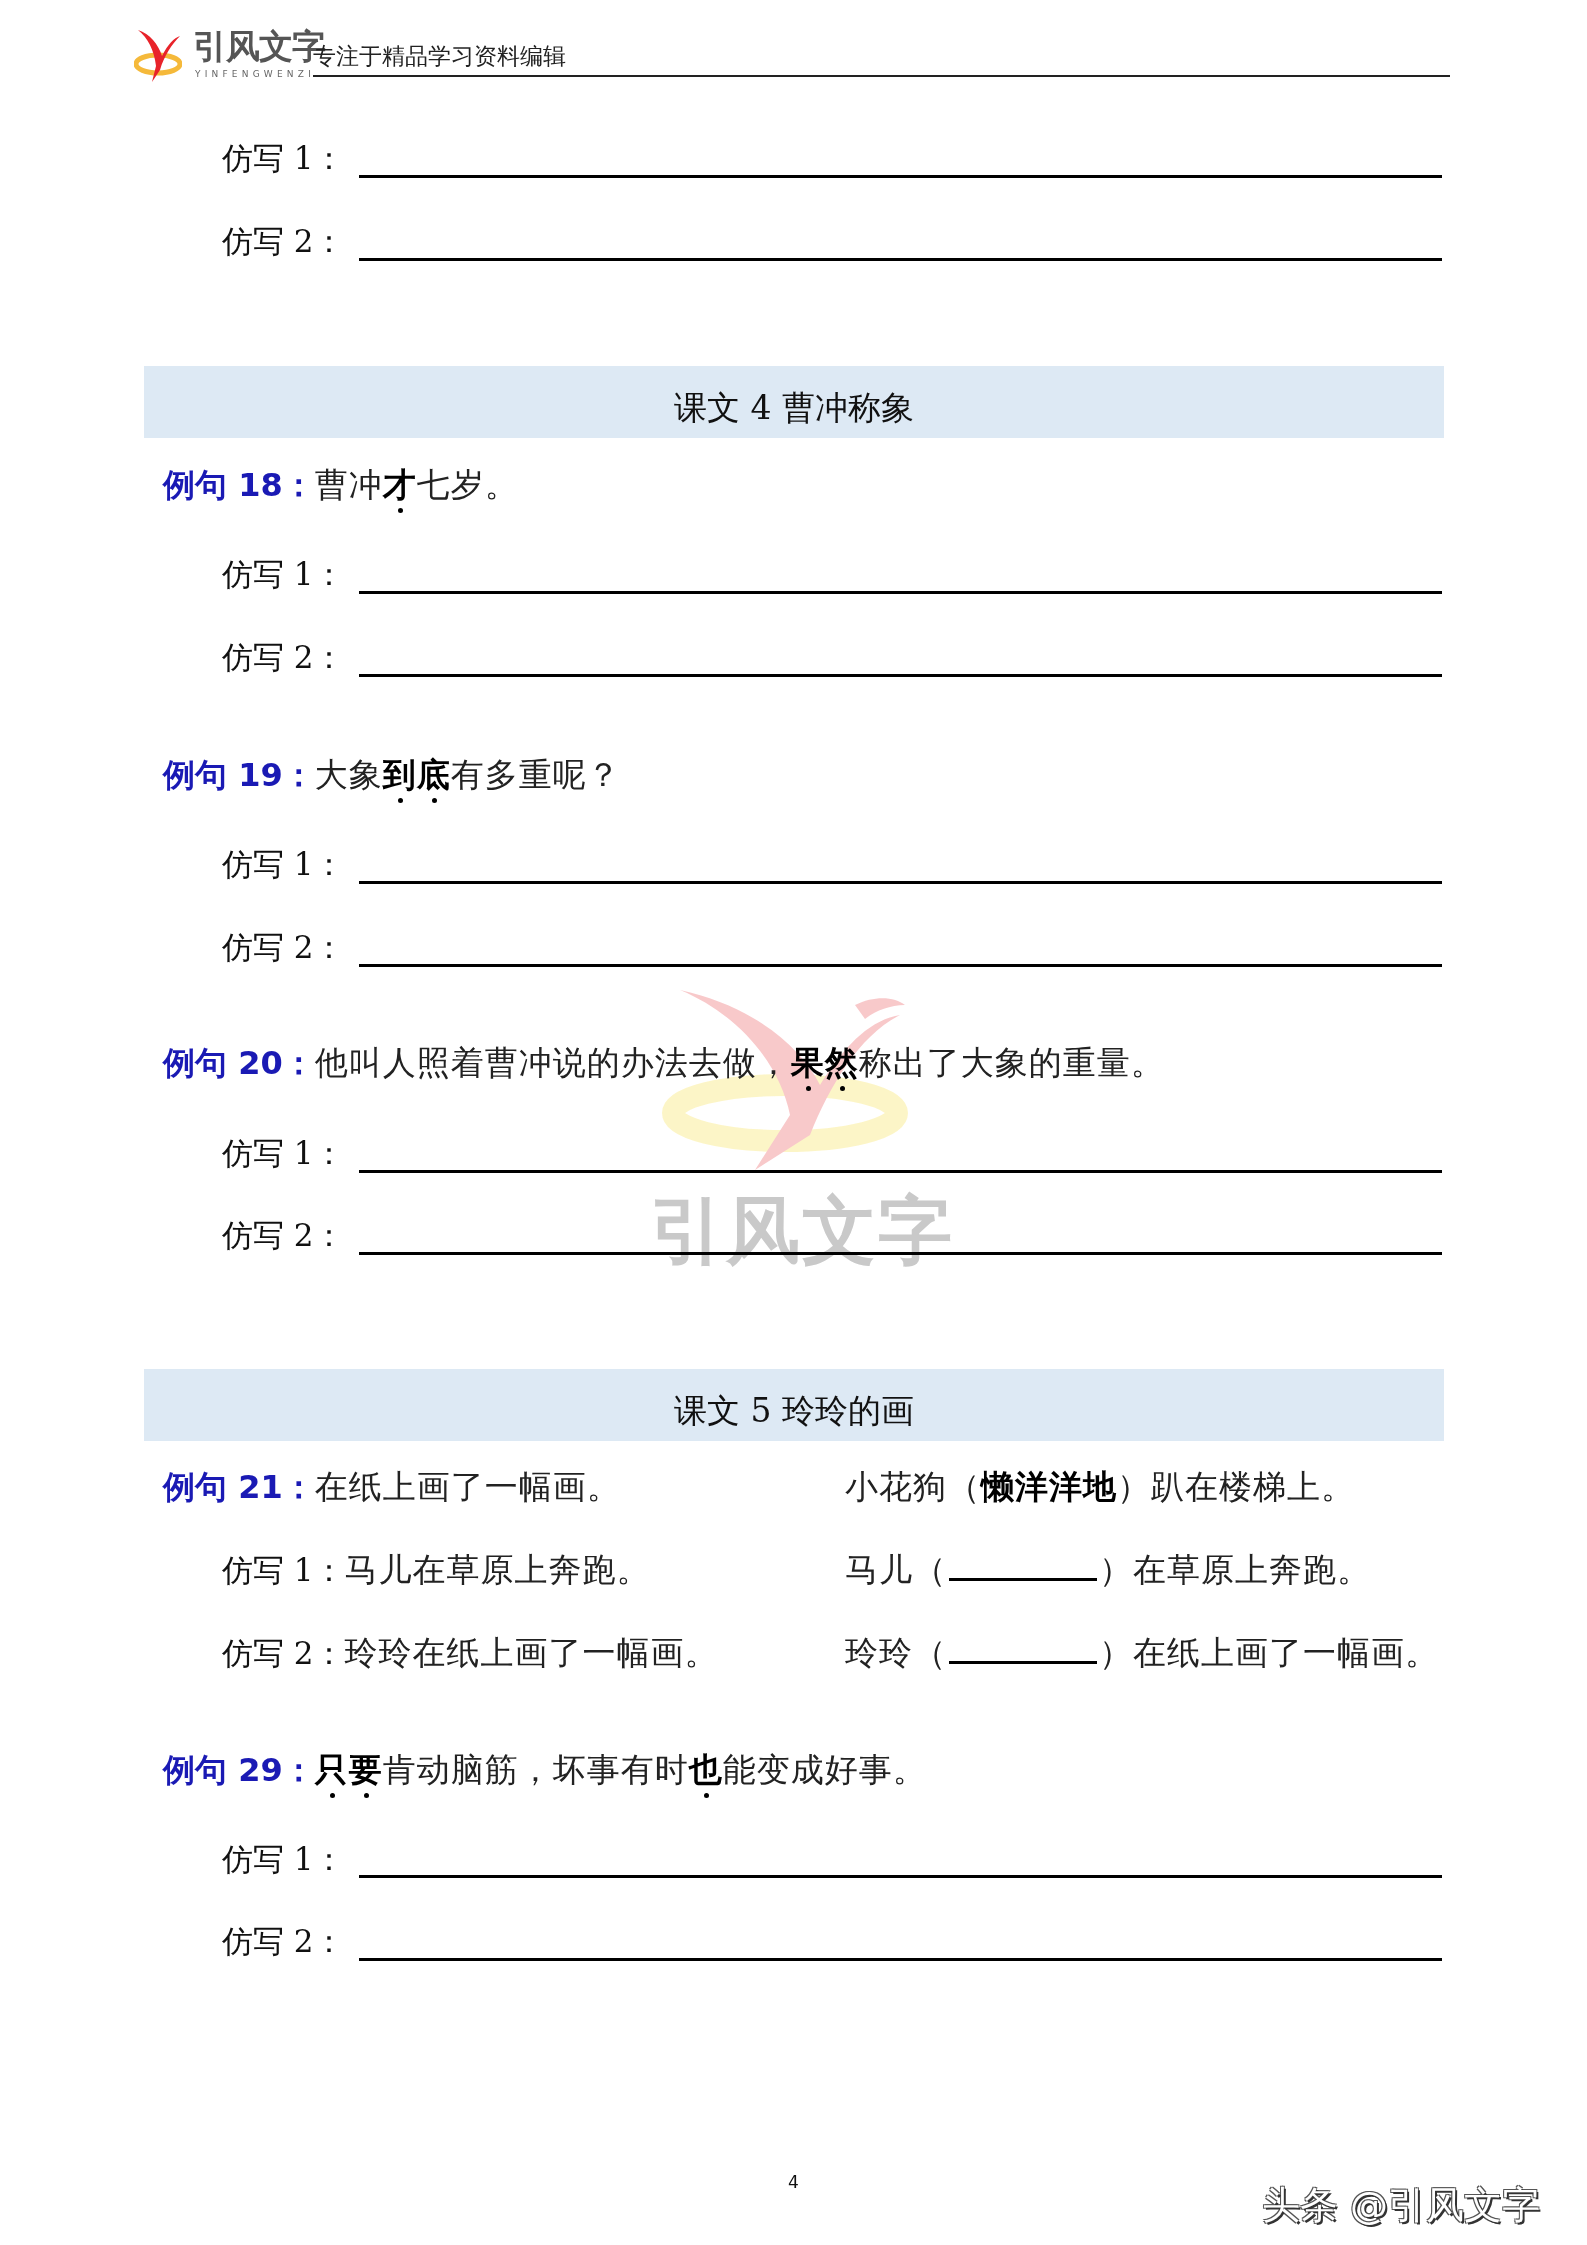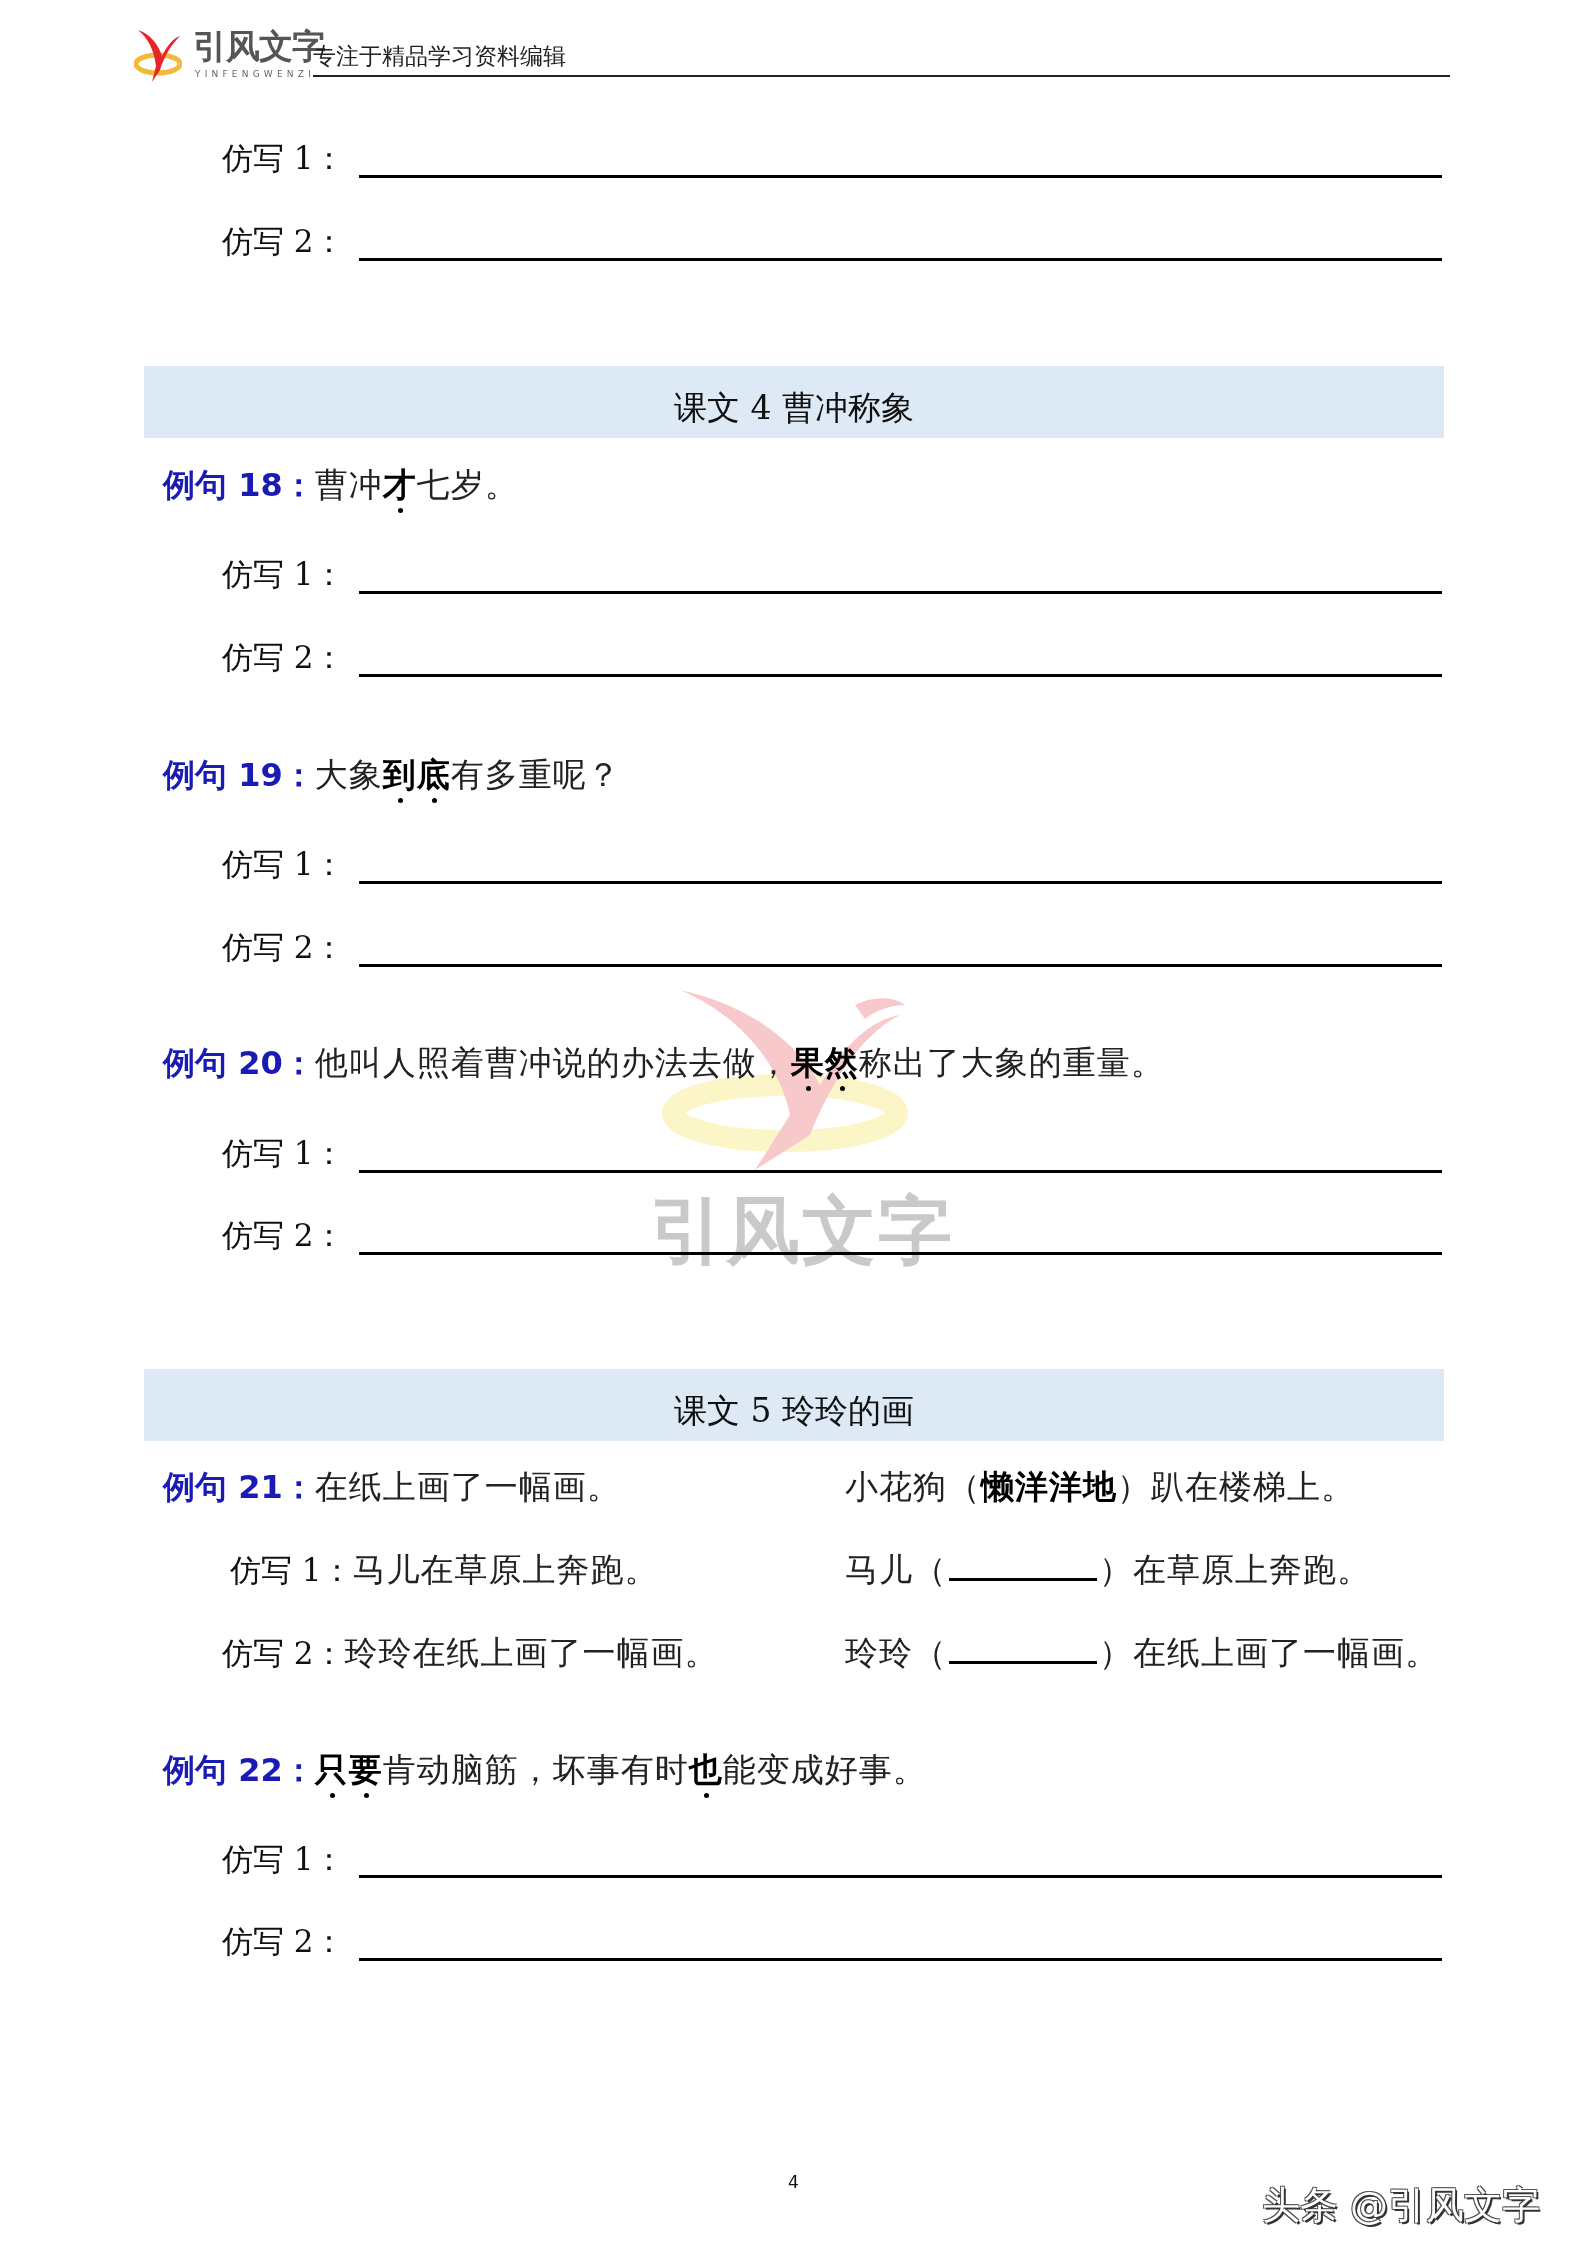--- a/index.html
+++ b/index.html
@@ -92,36 +92,36 @@
   <div class="lesson-title">课文 5  玲玲的画</div>
 </div>
 
 <div class="abs example-row" style="left:147px;top:1465px;">
   <span class="ex-label">例句 21：</span><span class="ex-text">在纸上画了一幅画。</span>
 </div>
 <div class="abs example-row ex-text" style="left:845px;top:1465px;">
   <span>小花狗（</span><span class="bold">懒洋洋地</span><span>）趴在楼梯上。</span>
 </div>
 
-<div class="abs example-row" style="left:222px;top:1548px;margin-left:8px;">
+<div class="abs example-row" style="left:222px;top:1548px;">
   <span class="copy-label">仿写 1：</span><span class="ex-text">马儿在草原上奔跑。</span>
 </div>
 <div class="abs example-row ex-text" style="left:845px;top:1548px;">
   <span>马儿（</span><span class="blank"></span><span>）在草原上奔跑。</span>
 </div>
 
 <div class="abs example-row" style="left:222px;top:1631px;">
   <span class="copy-label">仿写 2：</span><span class="ex-text">玲玲在纸上画了一幅画。</span>
 </div>
 <div class="abs example-row ex-text" style="left:845px;top:1631px;">
   <span>玲玲（</span><span class="blank"></span><span>）在纸上画了一幅画。</span>
 </div>
 
 <div class="abs example-row" style="left:147px;top:1748px;">
-  <span class="ex-label">例句 22：</span><span class="ex-text"><span class="dot">只</span><span class="dot">要</span><span>肯动脑筋，坏事有时</span><span class="dot">也</span><span>能变成好事。</span></span>
+  <span class="ex-label">例句 29：</span><span class="ex-text"><span class="dot">只</span><span class="dot">要</span><span>肯动脑筋，坏事有时</span><span class="dot">也</span><span>能变成好事。</span></span>
 </div>
 <div class="abs copy-label" style="left:222px;top:1839px;">仿写 1：</div>
 <div class="abs answer-line" style="top:1875px;"></div>
 <div class="abs copy-label" style="left:222px;top:1921px;">仿写 2：</div>
 <div class="abs answer-line" style="top:1958px;"></div>
 
 <div class="abs page-num">4</div>
 <div class="abs toutiao">头条 @引风文字</div>
 
 </body></html>

